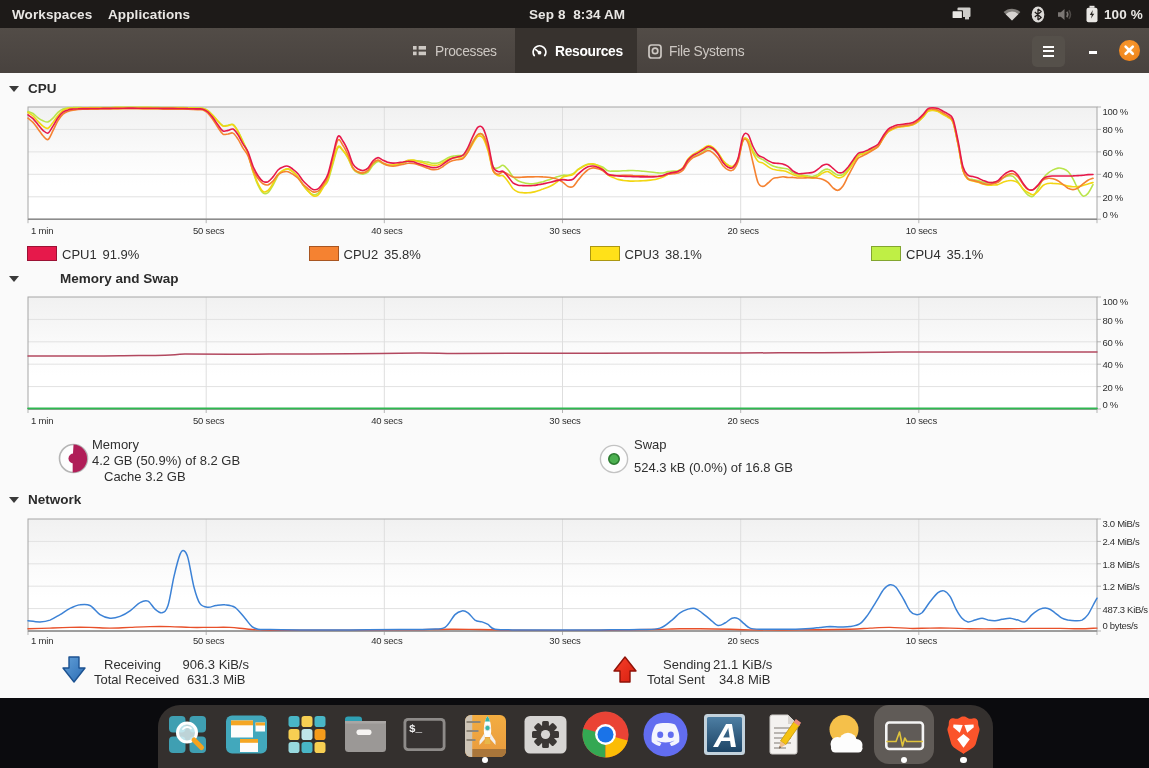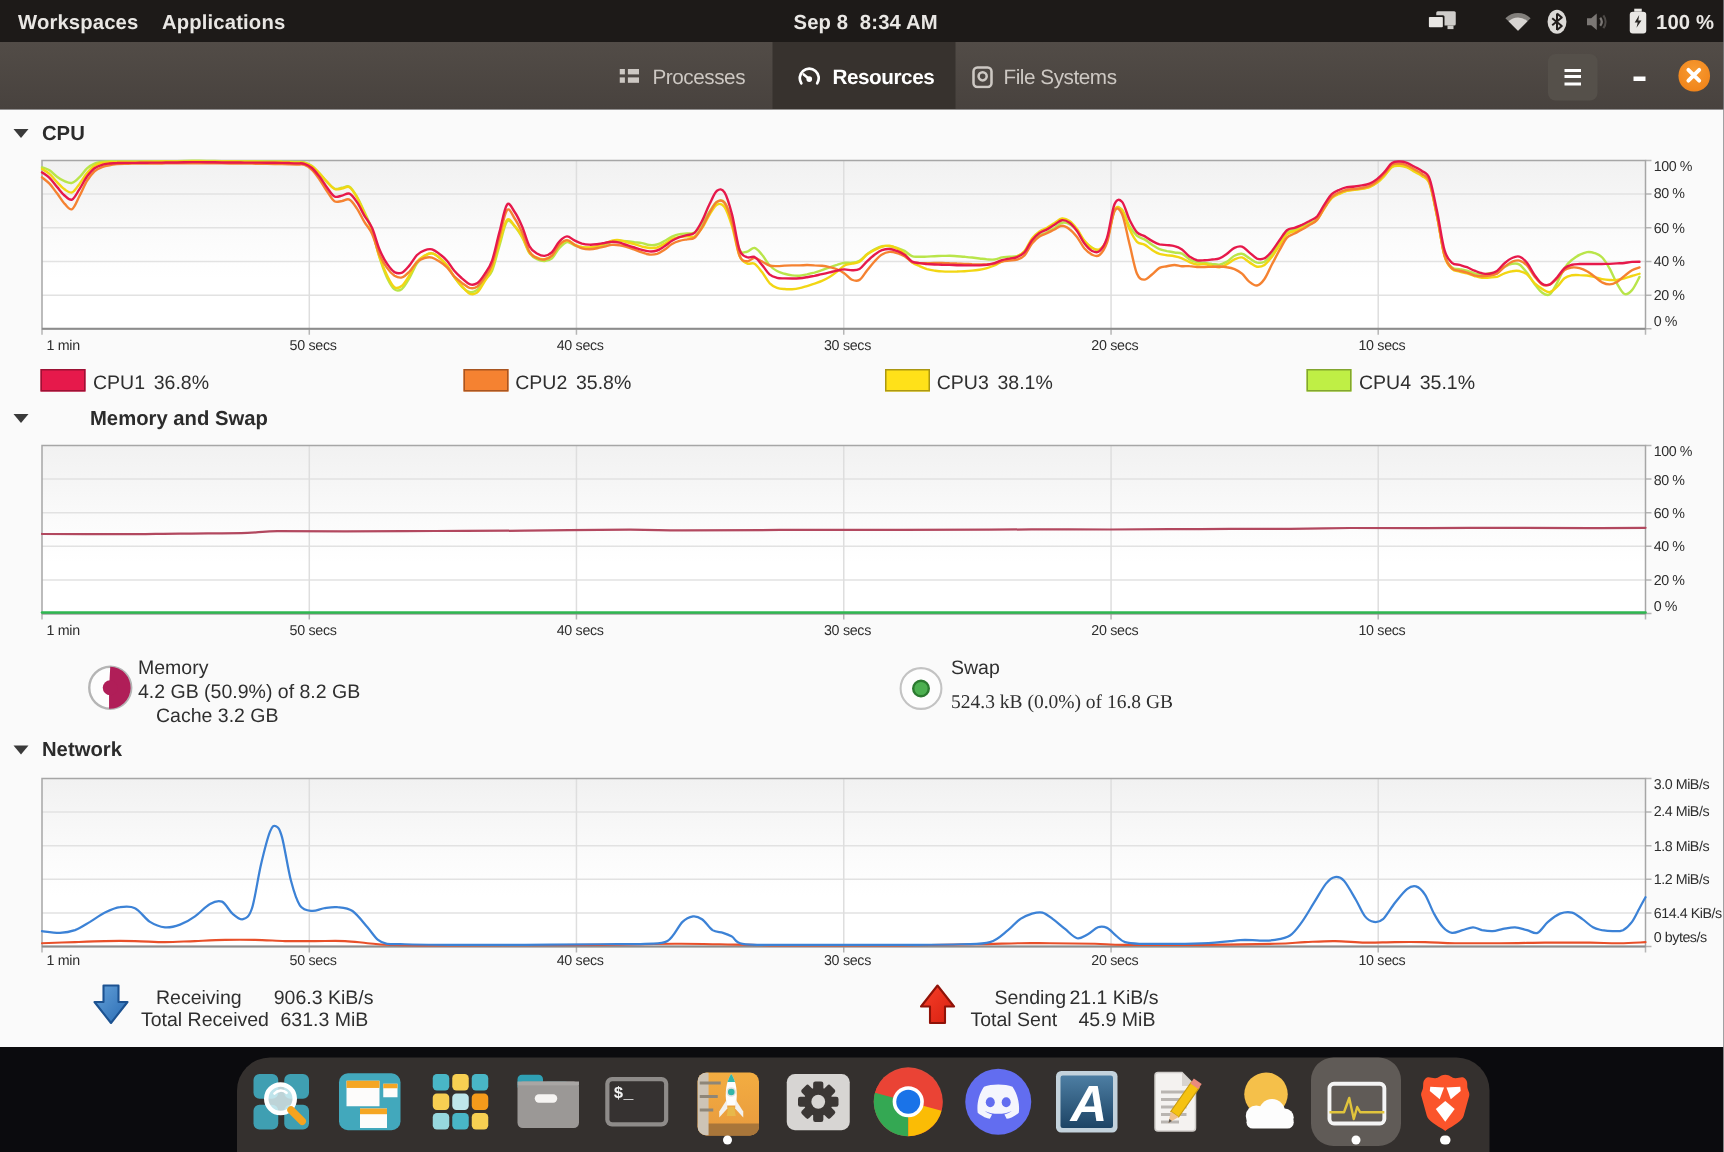--- a/index.html
+++ b/index.html
@@ -136,21 +136,21 @@
 <div class="ylab" style="top:191.7px;">20 %</div>
 <div class="ylab" style="top:208.5px;">0 %</div>
 <div class="xlab" style="left:31px;top:224.9px;text-align:left;">1 min</div>
 <div class="xlab" style="left:178.7px;top:224.9px;width:60px;">50 secs</div>
 <div class="xlab" style="left:356.8px;top:224.9px;width:60px;">40 secs</div>
 <div class="xlab" style="left:535.0px;top:224.9px;width:60px;">30 secs</div>
 <div class="xlab" style="left:713.2px;top:224.9px;width:60px;">20 secs</div>
 <div class="xlab" style="left:891.3px;top:224.9px;width:60px;">10 secs</div>
 <div style="position:absolute;left:27px;top:246px;width:30px;height:15px;background:#e6194b;border:1px solid #9b1134;box-sizing:border-box;"></div>
 <div class="t13" style="left:62px;top:247px;">CPU1</div>
-<div class="t13" style="left:102.5px;top:247px;">36.8%</div>
+<div class="t13" style="left:102.5px;top:247px;">91.9%</div>
 <div style="position:absolute;left:308.5px;top:246px;width:30px;height:15px;background:#f58231;border:1px solid #a85521;box-sizing:border-box;"></div>
 <div class="t13" style="left:343.5px;top:247px;">CPU2</div>
 <div class="t13" style="left:384.0px;top:247px;">35.8%</div>
 <div style="position:absolute;left:589.5px;top:246px;width:30px;height:15px;background:#ffe119;border:1px solid #ab9711;box-sizing:border-box;"></div>
 <div class="t13" style="left:624.5px;top:247px;">CPU3</div>
 <div class="t13" style="left:665.0px;top:247px;">38.1%</div>
 <div style="position:absolute;left:871px;top:246px;width:30px;height:15px;background:#bfef45;border:1px solid #82a52f;box-sizing:border-box;"></div>
 <div class="t13" style="left:906px;top:247px;">CPU4</div>
 <div class="t13" style="left:946.5px;top:247px;">35.1%</div>
 <div class="tri" style="left:8.5px;top:276px;"></div>
@@ -202,21 +202,21 @@
  <circle cx="15.5" cy="15.5" r="5" fill="#b01e58"></circle>
 </svg>
 <div class="t13" style="left:92px;top:436.5px;">Memory</div>
 <div class="t13" style="left:92px;top:452.5px;">4.2 GB (50.9%) of 8.2 GB</div>
 <div class="t13" style="left:92px;top:468.5px;margin-left:12px;">Cache 3.2 GB</div>
 <svg class="abs" style="left:599px;top:444px;" width="30" height="30" viewBox="0 0 30 30">
  <circle cx="15" cy="15" r="13.6" fill="#fdfdfd" stroke="#c3c3c3" stroke-width="1.4"></circle>
  <circle cx="15" cy="15" r="5.2" fill="#4cb050" stroke="#2c7a30" stroke-width="1.6"></circle>
 </svg>
 <div class="t13" style="left:634px;top:436.5px;">Swap</div>
-<div class="t13" style="left:634px;top:459.5px;font-family:Liberation Serif, serif;">524.3 kB (0.0%) of 16.8 GB</div>
+<div class="t13" style="left:634px;top:459.5px;">524.3 kB (0.0%) of 16.8 GB</div>
 <div class="tri" style="left:8.5px;top:497px;"></div>
 <div class="sechdr" style="left:28px;top:492px;">Network</div>
 <svg class="chart" style="left:24.0px;top:514.5px;" width="1081" height="124" viewBox="-4 -4 1081 124">
     <rect x="0" y="0" width="1069.0" height="112.0" fill="url(#cg)"></rect>
     <line x1="0" y1="22.4" x2="1069.0" y2="22.4" stroke="#e2e2e2" stroke-width="1"></line>
     <line x1="0" y1="44.8" x2="1069.0" y2="44.8" stroke="#e2e2e2" stroke-width="1"></line>
     <line x1="0" y1="67.2" x2="1069.0" y2="67.2" stroke="#e2e2e2" stroke-width="1"></line>
     <line x1="0" y1="89.6" x2="1069.0" y2="89.6" stroke="#e2e2e2" stroke-width="1"></line>
     <line x1="178.2" y1="0" x2="178.2" y2="112.0" stroke="#dedede" stroke-width="1"></line>
     <line x1="356.3" y1="0" x2="356.3" y2="112.0" stroke="#dedede" stroke-width="1"></line>
@@ -238,21 +238,21 @@
     <line x1="1069.0" y1="112.0" x2="1069.0" y2="116.0" stroke="#b5b5b5" stroke-width="1"></line>
     <rect x="0" y="0" width="1069.0" height="112.0" fill="none" stroke="#a6a6a6" stroke-width="1"></rect>
     <line x1="0" y1="112.0" x2="1069.0" y2="112.0" stroke="#8c8c8c" stroke-width="1.4"></line>
     <path d="M 0.0,109.8 C 3.7,109.7 15.0,109.3 22.0,109.1 C 29.0,108.8 35.3,108.5 42.0,108.4 C 48.7,108.2 55.3,108.2 62.0,108.4 C 68.7,108.5 75.3,109.1 82.0,109.1 C 88.7,109.1 95.3,108.6 102.0,108.4 C 108.7,108.1 115.3,107.7 122.0,107.6 C 128.7,107.5 135.3,107.5 142.0,107.6 C 148.7,107.7 155.3,108.2 162.0,108.4 C 168.7,108.5 175.3,108.4 182.0,108.4 C 188.7,108.4 196.2,108.1 202.0,108.4 C 207.8,108.6 212.0,109.4 217.0,109.8 C 222.0,110.2 222.8,110.7 232.0,110.9 C 241.2,111.1 248.7,111.3 272.0,111.3 C 295.3,111.3 347.0,111.1 372.0,110.9 C 397.0,110.7 408.7,110.2 422.0,110.2 C 435.3,110.1 440.3,110.4 452.0,110.5 C 463.7,110.7 472.0,111.1 492.0,111.3 C 512.0,111.4 550.3,111.4 572.0,111.3 C 593.7,111.1 608.7,110.8 622.0,110.5 C 635.3,110.3 643.7,109.9 652.0,109.8 C 660.3,109.7 663.7,109.8 672.0,109.8 C 680.3,109.9 693.7,110.0 702.0,110.2 C 710.3,110.4 710.3,110.8 722.0,110.9 C 733.7,111.0 755.3,111.0 772.0,110.9 C 788.7,110.8 810.3,110.5 822.0,110.2 C 833.7,109.9 835.3,109.4 842.0,109.1 C 848.7,108.8 855.3,108.3 862.0,108.4 C 868.7,108.4 875.3,109.3 882.0,109.4 C 888.7,109.6 895.3,109.1 902.0,109.1 C 908.7,109.0 915.3,109.0 922.0,109.1 C 928.7,109.2 933.7,109.7 942.0,109.8 C 950.3,109.9 962.0,109.9 972.0,109.8 C 982.0,109.8 992.0,109.5 1002.0,109.4 C 1012.0,109.4 1023.7,109.4 1032.0,109.4 C 1040.3,109.5 1045.8,109.9 1052.0,109.8 C 1058.2,109.8 1066.2,109.2 1069.0,109.1 " fill="none" stroke="#e8502a" stroke-width="1.4" stroke-linejoin="round" stroke-linecap="round"></path>
     <path d="M 0.0,101.8 C 2.0,102.0 8.3,103.0 12.0,102.9 C 15.7,102.8 18.7,102.3 22.0,101.1 C 25.3,99.8 28.7,97.5 32.0,95.6 C 35.3,93.6 38.7,91.0 42.0,89.4 C 45.3,87.8 48.7,86.2 52.0,85.8 C 55.3,85.3 58.7,84.8 62.0,86.5 C 65.3,88.1 68.7,93.5 72.0,95.6 C 75.3,97.7 78.7,98.9 82.0,99.2 C 85.3,99.5 88.7,98.6 92.0,97.4 C 95.3,96.2 98.7,94.3 102.0,91.9 C 105.3,89.6 109.0,85.2 112.0,83.6 C 115.0,81.9 117.5,81.0 120.0,82.1 C 122.5,83.2 124.7,88.2 127.0,90.1 C 129.3,92.1 131.8,94.4 134.0,93.8 C 136.2,93.2 138.0,92.6 140.0,86.5 C 142.0,80.4 144.0,65.8 146.0,57.3 C 148.0,48.8 150.3,39.7 152.0,35.4 C 153.7,31.2 154.7,31.2 156.0,31.8 C 157.3,32.4 158.3,33.0 160.0,39.1 C 161.7,45.2 164.0,60.7 166.0,68.2 C 168.0,75.8 169.7,81.3 172.0,84.7 C 174.3,88.0 177.3,88.0 180.0,88.3 C 182.7,88.6 185.2,86.9 188.0,86.5 C 190.8,86.1 193.8,85.4 197.0,85.8 C 200.2,86.1 203.7,86.1 207.0,88.3 C 210.3,90.6 214.2,96.0 217.0,99.2 C 219.8,102.5 221.8,105.8 224.0,107.6 C 226.2,109.4 227.0,109.7 230.0,110.2 C 233.0,110.7 235.0,110.4 242.0,110.5 C 249.0,110.7 258.7,110.8 272.0,110.9 C 285.3,111.0 305.3,111.0 322.0,110.9 C 338.7,110.8 358.7,110.7 372.0,110.5 C 385.3,110.4 394.5,110.5 402.0,110.2 C 409.5,109.8 412.8,110.8 417.0,108.4 C 421.2,105.9 424.2,98.3 427.0,95.6 C 429.8,92.9 431.8,92.3 434.0,91.9 C 436.2,91.6 437.8,92.3 440.0,93.8 C 442.2,95.3 444.7,99.5 447.0,101.1 C 449.3,102.6 451.8,102.2 454.0,102.9 C 456.2,103.6 457.8,104.2 460.0,105.4 C 462.2,106.7 461.7,109.3 467.0,110.2 C 472.3,111.1 481.2,110.8 492.0,110.9 C 502.8,111.0 518.7,110.9 532.0,110.9 C 545.3,110.9 558.7,111.0 572.0,110.9 C 585.3,110.8 602.0,110.8 612.0,110.5 C 622.0,110.2 626.7,110.7 632.0,109.1 C 637.3,107.5 640.7,103.6 644.0,101.1 C 647.3,98.5 649.3,95.6 652.0,93.8 C 654.7,91.9 657.5,90.9 660.0,90.1 C 662.5,89.4 664.7,88.8 667.0,89.4 C 669.3,90.0 671.5,91.9 674.0,93.8 C 676.5,95.6 679.3,98.2 682.0,100.3 C 684.7,102.5 687.5,105.9 690.0,106.5 C 692.5,107.1 694.7,105.2 697.0,104.0 C 699.3,102.8 701.8,100.0 704.0,99.2 C 706.2,98.5 708.0,98.7 710.0,99.6 C 712.0,100.5 714.0,103.1 716.0,104.7 C 718.0,106.3 719.3,108.2 722.0,109.1 C 724.7,110.0 725.3,110.0 732.0,110.2 C 738.7,110.4 753.7,110.3 762.0,110.2 C 770.3,110.1 777.0,109.8 782.0,109.4 C 787.0,109.1 788.7,108.7 792.0,108.4 C 795.3,108.1 798.7,107.7 802.0,107.6 C 805.3,107.6 808.7,108.0 812.0,108.0 C 815.3,108.0 818.7,108.2 822.0,107.6 C 825.3,107.1 829.0,106.7 832.0,104.7 C 835.0,102.7 837.3,99.2 840.0,95.6 C 842.7,91.9 845.3,87.1 848.0,82.8 C 850.7,78.6 853.7,72.9 856.0,70.1 C 858.3,67.2 860.0,66.0 862.0,65.7 C 864.0,65.4 865.7,65.7 868.0,68.2 C 870.3,70.8 873.7,77.1 876.0,81.0 C 878.3,85.0 880.0,89.5 882.0,91.9 C 884.0,94.4 886.0,95.3 888.0,95.6 C 890.0,95.9 891.7,95.9 894.0,93.8 C 896.3,91.6 899.3,86.2 902.0,82.8 C 904.7,79.5 907.7,75.5 910.0,73.7 C 912.3,71.9 914.0,71.3 916.0,71.9 C 918.0,72.5 920.0,74.3 922.0,77.4 C 924.0,80.4 926.0,86.5 928.0,90.1 C 930.0,93.8 932.0,97.1 934.0,99.2 C 936.0,101.4 937.8,102.6 940.0,102.9 C 942.2,103.2 944.7,101.7 947.0,101.1 C 949.3,100.5 951.8,99.2 954.0,99.2 C 956.2,99.2 957.8,100.6 960.0,101.1 C 962.2,101.5 964.7,101.9 967.0,101.8 C 969.3,101.7 971.5,100.8 974.0,100.3 C 976.5,99.9 979.3,99.1 982.0,99.2 C 984.7,99.4 987.5,100.5 990.0,101.1 C 992.5,101.7 994.7,103.8 997.0,102.9 C 999.3,102.0 1001.5,97.7 1004.0,95.6 C 1006.5,93.5 1009.3,91.2 1012.0,90.1 C 1014.7,89.1 1017.5,88.8 1020.0,89.4 C 1022.5,90.0 1024.7,92.1 1027.0,93.8 C 1029.3,95.4 1031.8,98.0 1034.0,99.2 C 1036.2,100.5 1037.8,100.6 1040.0,101.1 C 1042.2,101.5 1044.7,101.8 1047.0,101.8 C 1049.3,101.8 1051.8,102.1 1054.0,101.1 C 1056.2,100.0 1058.2,98.0 1060.0,95.6 C 1061.8,93.2 1063.5,89.2 1065.0,86.5 C 1066.5,83.7 1068.3,80.4 1069.0,79.2 " fill="none" stroke="#3c82d6" stroke-width="1.5" stroke-linejoin="round" stroke-linecap="round"></path>
   </svg>
 <div class="ylab" style="top:517.5px;">3.0 MiB/s</div>
 <div class="ylab" style="top:536.3px;">2.4 MiB/s</div>
 <div class="ylab" style="top:558.7px;">1.8 MiB/s</div>
 <div class="ylab" style="top:581.1px;">1.2 MiB/s</div>
-<div class="ylab" style="top:603.5px;">614.4 KiB/s</div>
+<div class="ylab" style="top:603.5px;">487.3 KiB/s</div>
 <div class="ylab" style="top:620.3px;">0 bytes/s</div>
 <div class="xlab" style="left:31px;top:635.4px;text-align:left;">1 min</div>
 <div class="xlab" style="left:178.7px;top:635.4px;width:60px;">50 secs</div>
 <div class="xlab" style="left:356.8px;top:635.4px;width:60px;">40 secs</div>
 <div class="xlab" style="left:535.0px;top:635.4px;width:60px;">30 secs</div>
 <div class="xlab" style="left:713.2px;top:635.4px;width:60px;">20 secs</div>
 <div class="xlab" style="left:891.3px;top:635.4px;width:60px;">10 secs</div>
 <svg class="abs" style="left:61px;top:655px;" width="27" height="30" viewBox="0 0 27 30">
  <defs>
       <linearGradient id="bar" x1="0" y1="0" x2="1" y2="1">
@@ -269,21 +269,21 @@
 <div class="t13" style="left:94px;top:657px;margin-left:10px;">Receiving</div>
 <div class="t13" style="left:182.5px;top:657px;">906.3 KiB/s</div>
 <div class="t13" style="left:94px;top:672px;">Total Received</div>
 <div class="t13" style="left:187px;top:672px;">631.3 MiB</div>
 <svg class="abs" style="left:611px;top:655px;" width="28" height="30" viewBox="0 0 28 30">
  <path d="M14 2 L25 16 L19 16 L19 27 L9 27 L9 16 L3 16 Z" fill="url(#rar)" stroke="#8f1208" stroke-width="1.4" stroke-linejoin="round"></path>
 </svg>
 <div class="t13" style="left:647px;top:657px;margin-left:16px;">Sending</div>
 <div class="t13" style="left:713px;top:657px;">21.1 KiB/s</div>
 <div class="t13" style="left:647px;top:672px;">Total Sent</div>
-<div class="t13" style="left:719px;top:672px;">45.9 MiB</div>
+<div class="t13" style="left:719px;top:672px;">34.8 MiB</div>
 <div id="dock"></div>
 <div id="dockhl"></div>
 <svg class="icon" style="left:163.5px;" viewBox="0 0 47 47">
  <rect x="5" y="5" width="16.5" height="16.5" rx="4" fill="#3f9fb2"></rect>
  <rect x="25.5" y="5" width="16.5" height="16.5" rx="4" fill="#3f9fb2"></rect>
  <rect x="5" y="25.5" width="16.5" height="16.5" rx="4" fill="#3f9fb2"></rect>
  <rect x="25.5" y="25.5" width="16.5" height="16.5" rx="4" fill="#3f9fb2"></rect>
  <circle cx="23" cy="21.5" r="9.5" fill="#d6f0f4" fill-opacity="0.85" stroke="#ffffff" stroke-width="3"></circle>
  <path d="M19 18 A 5.5 5.5 0 0 1 27 17.5" stroke="#fff" stroke-width="1.8" fill="none" stroke-linecap="round"></path>
  <line x1="30" y1="29" x2="37.5" y2="36.5" stroke="#f5a31f" stroke-width="5" stroke-linecap="round"></line>

